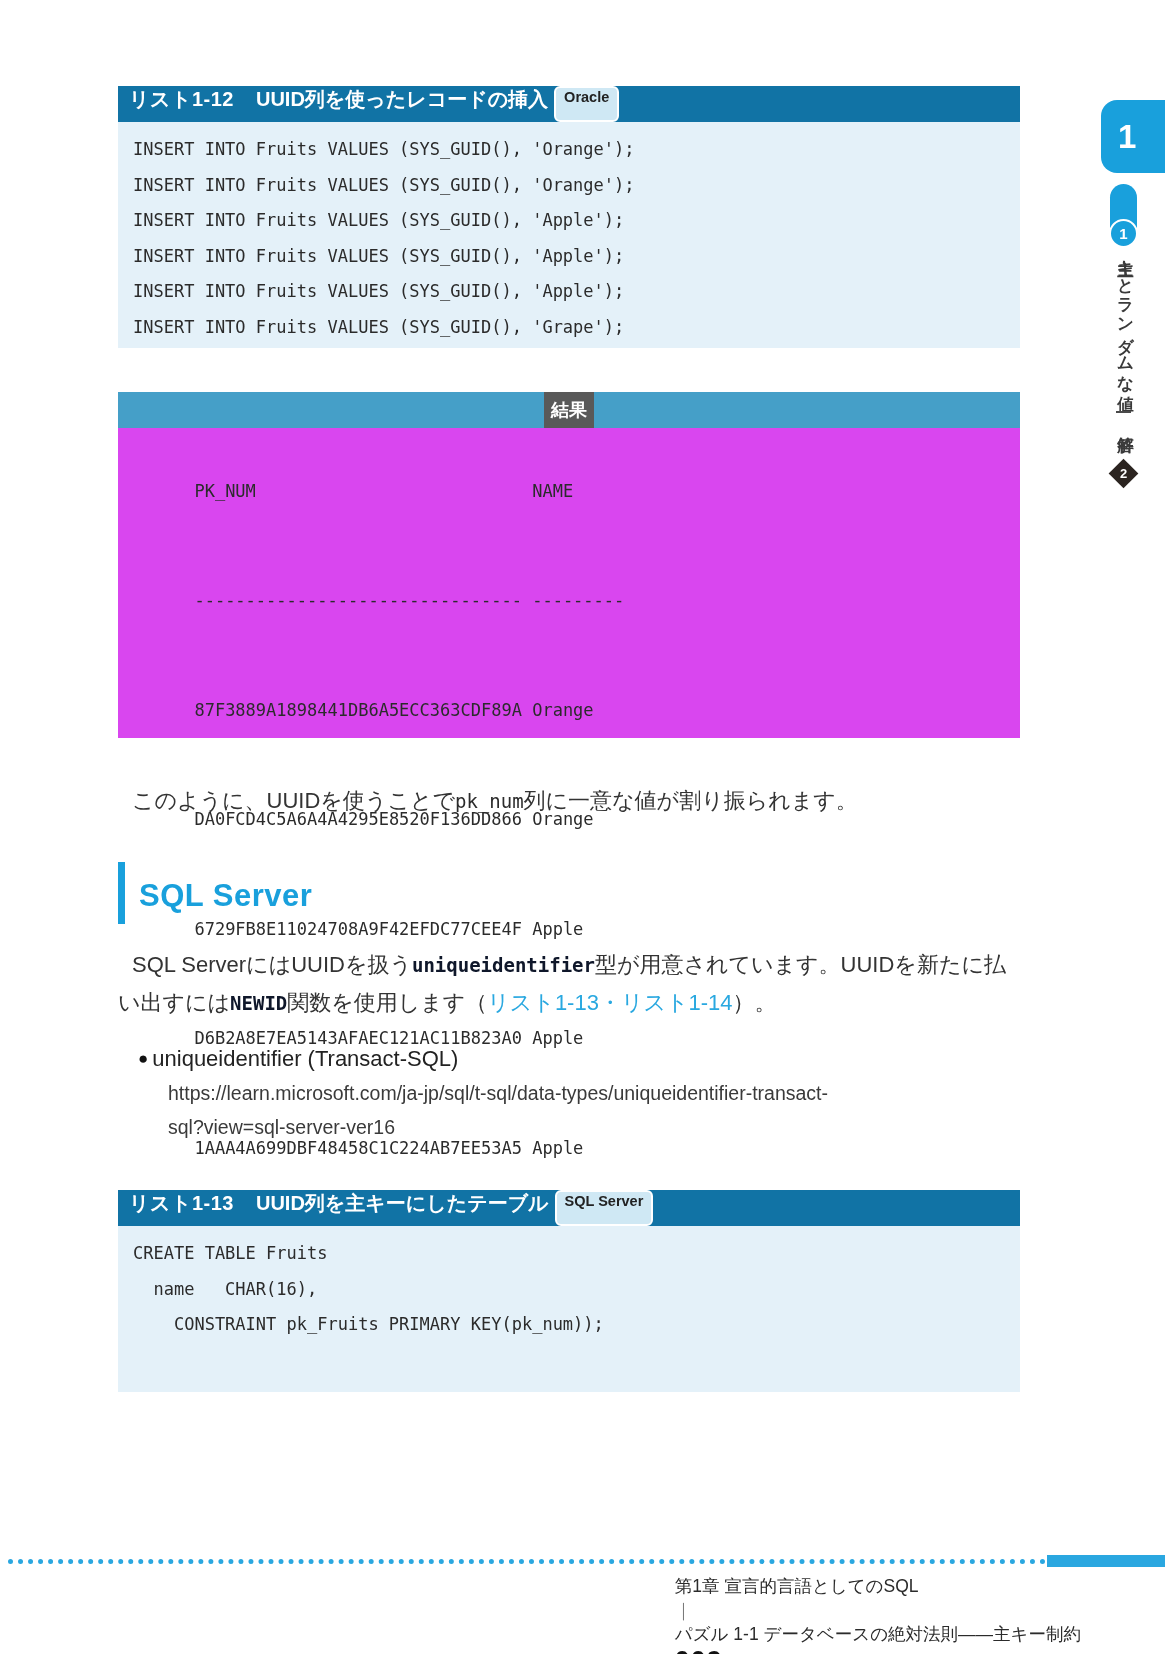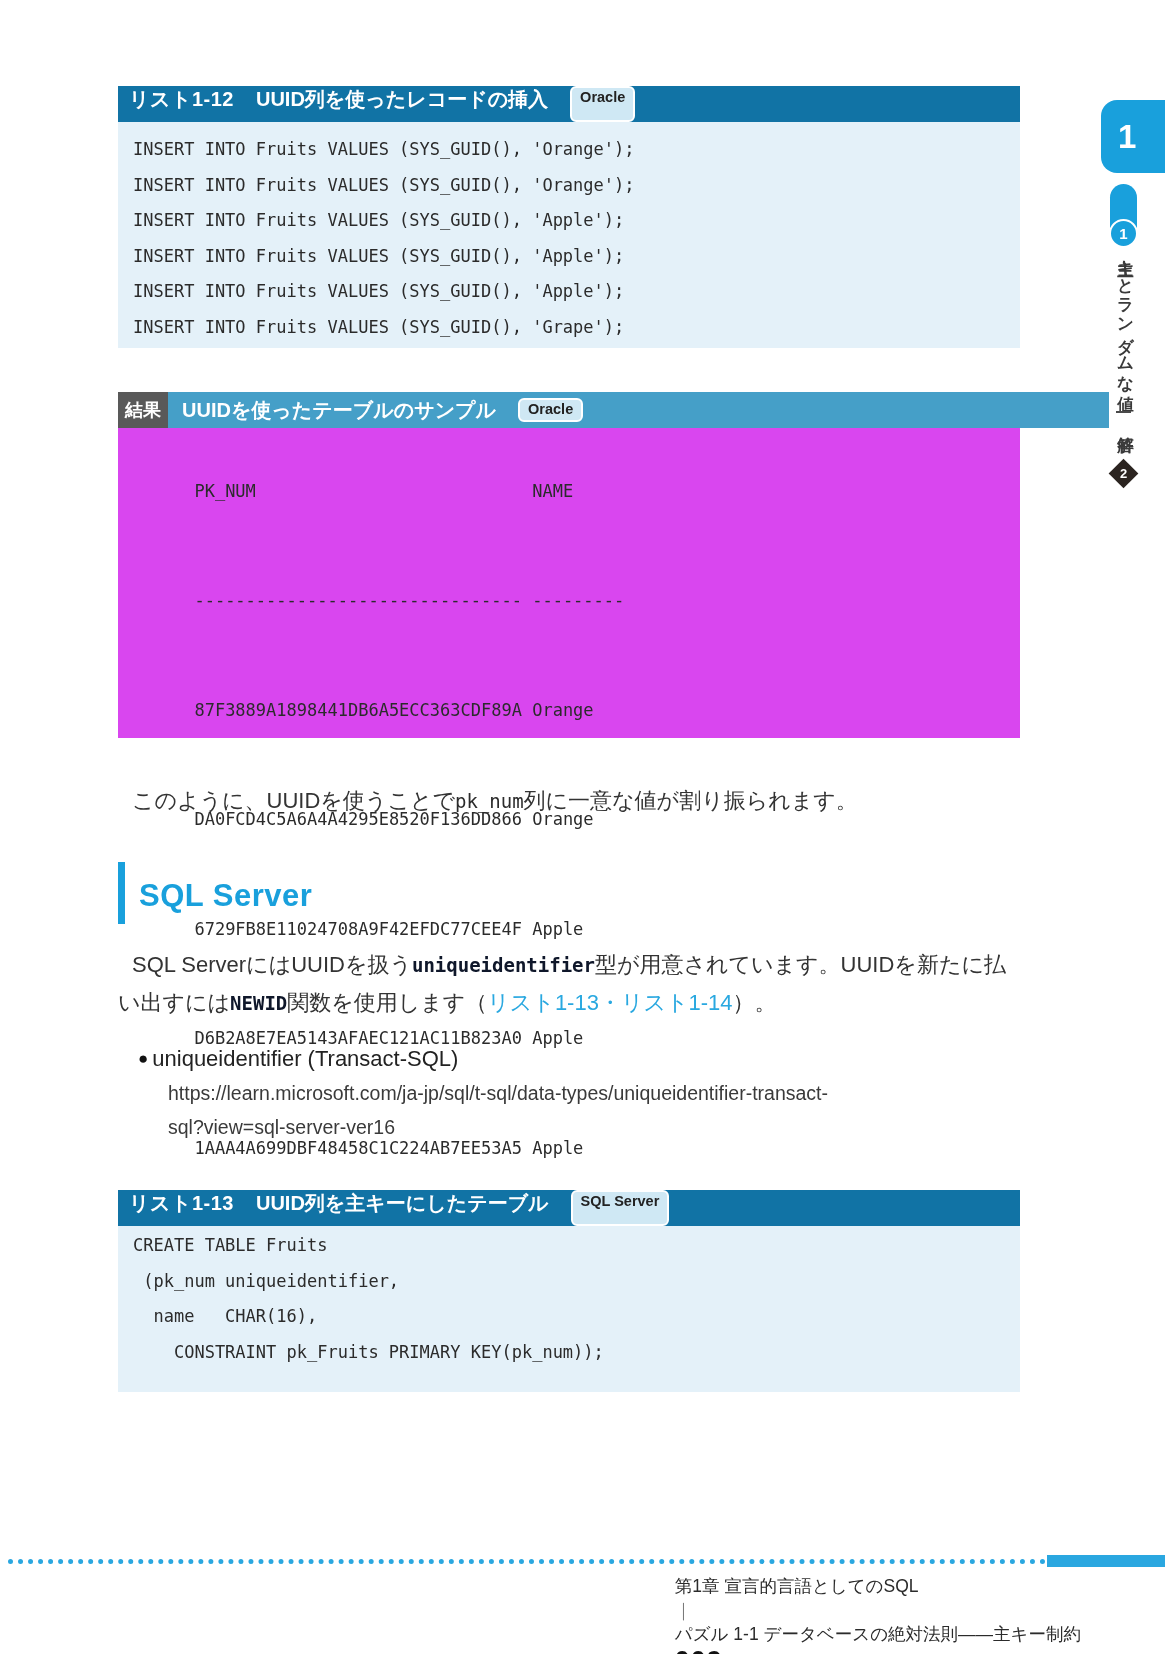--- a/index.html
+++ b/index.html
@@ -10,34 +10,34 @@
   
   .listing-header {
     position:absolute; left:118px; width:902px; height:36px;
     background:#1173a5; color:#fff; display:flex; 
     padding-left:11px; font-size:20px; font-weight:bold;
   }
   .listing-header .label { margin-right:22px; letter-spacing:0.5px; }
   .db-badge {
     background:#cfe8f4; color:#222; font-size:14.5px; font-weight:bold;
     border:2px solid #ffffff; border-radius:6px; padding:1px 8px 2px 8px;
-    margin-left:22px; line-height:1.2; white-space:nowrap;
+    margin-left:6px; line-height:1.2; white-space:nowrap;
   }
   .code-block {
     position:absolute; left:118px; width:902px; background:#e4f1f9;
     font-family:"DejaVu Sans Mono", monospace; font-size:17px; color:#2b2b2b;
     padding:10px 0 3px 15px;
   }
   .code-line { line-height:35.5px; white-space:pre; }
 
   
   .result-header {
-    position:absolute; left:118px; top:392px; width:991px; height:36px;
+    position:absolute; left:118px; top:392px; width:902px; height:36px;
     background:#459fc8; color:#fff; display:flex; align-items:center;
-    font-size:20px; font-weight:bold;
+    font-size:20px; font-weight:bold;flex-direction:column;
   }
   .result-label {
     background:#595959; width:50px; height:36px; display:flex;
     align-items:center; justify-content:center; font-size:18px; flex:0 0 auto;
   }
   .result-title { margin-left:14px; }
   .result-block {
     position:absolute; left:118px; top:428px; width:902px; height:310px;
     background:#d946ef; font-family:"DejaVu Sans Mono", monospace;
     font-size:17px; color:#2b2b2b; padding:8px 0 0 15px;
@@ -176,23 +176,22 @@
   <div class="url-block">
     <div>https://learn.microsoft.com/ja-jp/sql/t-sql/data-types/uniqueidentifier-transact-</div>
     <div>sql?view=sql-server-ver16</div>
   </div>
 
   <div class="listing-header" style="top:1190px;">
     <span class="label">リスト1-13</span>
     <span>UUID列を主キーにしたテーブル</span>
     <span class="db-badge">SQL Server</span>
   </div>
-  <div class="code-block" style="top:1226px; height:166px; padding-top:2px;">
+  <div class="code-block" style="top:1226px; height:166px; padding-top:10px;">
     <div class="code-line">CREATE TABLE Fruits</div>
-    <div class="code-line"> (pk_num uniqueidentifier,</div>
     <div class="code-line">  name   CHAR(16),</div>
     <div class="code-line">    CONSTRAINT pk_Fruits PRIMARY KEY(pk_num));</div>
   </div>
 
   <div class="chapter-tab">
     <span>1</span>
   </div>
   <div class="problem-pill">
     <span class="v-text">問題</span>
   </div>

